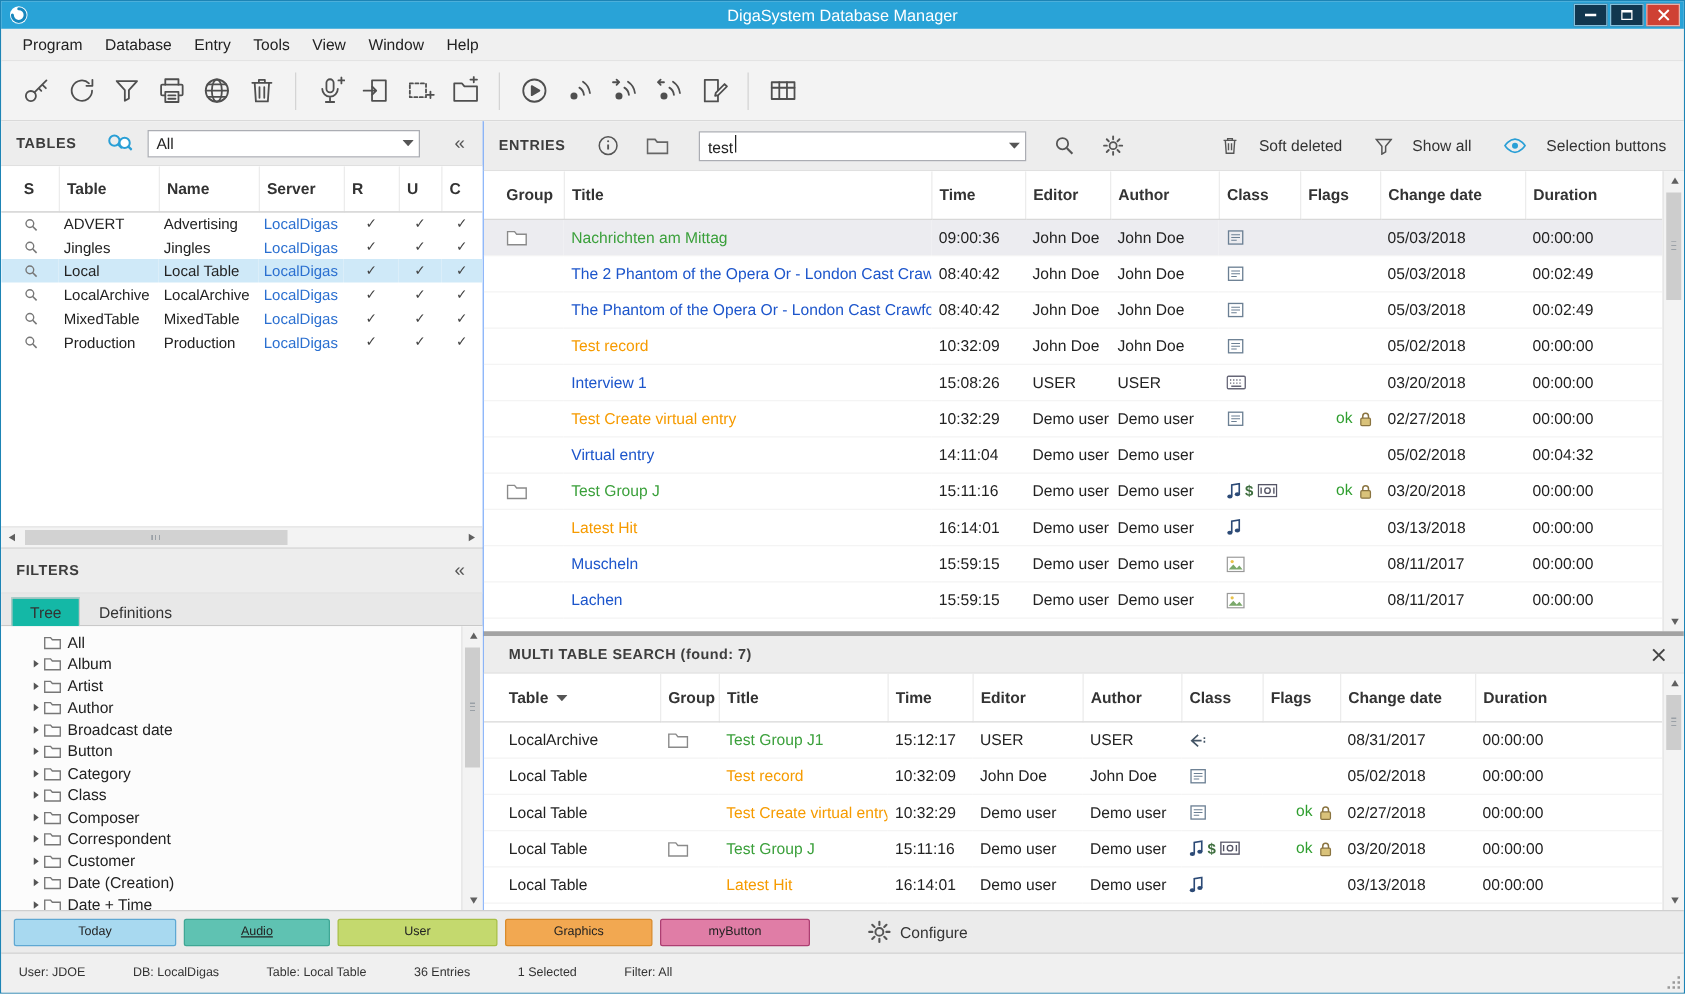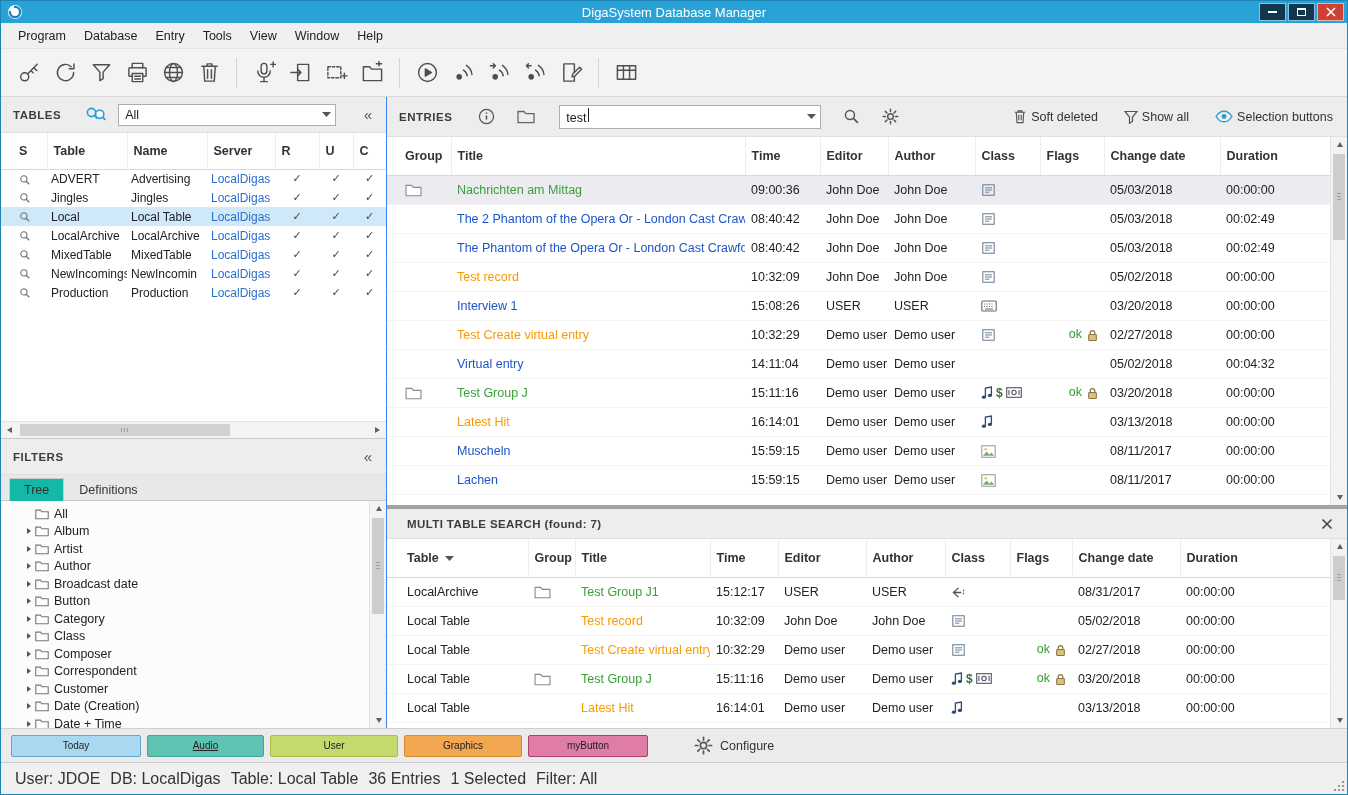--- a/index.html
+++ b/index.html
@@ -23,21 +23,21 @@
   .tool-sep{width:1px;height:30px;background:#d4d4d4;margin:0 9px;flex:none}
   
   .main{flex:1;display:flex;min-height:0;background:#fff}
   .left-col{width:386px;flex:none;display:flex;flex-direction:column;border-right:1px solid #3b82f6;min-height:0}
   .right-col{flex:1;display:flex;flex-direction:column;min-width:0;min-height:0}
   .panel-header{height:36px;background:#ededed;display:flex;align-items:center;padding:0 12px;flex:none;border-bottom:1px solid #e0e0e0}
   .panel-title{font-size:11.5px;font-weight:700;color:#3d3d3d;letter-spacing:.5px}
   .collapse-btn{margin-left:auto;font-size:15px;color:#555;line-height:1;padding:0 2px;cursor:default}
   .hicon{display:inline-flex;align-items:center;justify-content:center}
   .flex-spacer{flex:1}
-  .hlabel{display:flex;align-items:center;gap:4px;font-size:12.5px;color:#333;margin-left:26px;white-space:nowrap}
+  .hlabel{display:flex;align-items:center;gap:16px;font-size:12.5px;color:#333;margin-left:26px;white-space:nowrap}
   
   .combo{background:#fff;border:1px solid #abadb3;display:flex;align-items:center;position:relative}
   .combo-val{flex:1;font-size:12.5px;color:#222;padding-left:6px;white-space:nowrap;overflow:hidden}
   .combo-arrow{width:17px;display:flex;align-items:center;justify-content:center;flex:none}
   .tables-combo{width:218px;height:22px;margin-left:12px}
   .searchbox{width:262px;height:24px;margin-left:24px}
   .caret{display:inline-block;width:1px;height:14px;background:#222;margin-left:1px}
   
   .grid{width:100%;border-collapse:collapse;table-layout:fixed}
   .grid th{font-size:12.5px;font-weight:700;color:#333;text-align:left;padding:0 6px;background:#fff;border-bottom:1px solid #d8d8d8;border-right:1px solid #ececec;white-space:nowrap;overflow:hidden}
@@ -109,21 +109,21 @@
   .buttonbar{height:34px;background:#ebebeb;border-top:1px solid #cfcfcf;display:flex;align-items:center;padding-left:10px;flex:none}
   .qbtns{display:flex;gap:6px}
   .user-btn{height:22px;display:flex;align-items:center;justify-content:center;font-size:10px;color:#222;border:1px solid;border-radius:2px}
   .qbtns .user-btn:nth-child(1){width:130px}
   .qbtns .user-btn:nth-child(2){width:117px}
   .qbtns .user-btn:nth-child(3){width:128px}
   .qbtns .user-btn:nth-child(4){width:118px}
   .qbtns .user-btn:nth-child(5){width:120px}
   .configure{margin-left:46px;display:flex;align-items:center;gap:7px;font-size:12.5px;color:#333}
   .statusbar{height:32px;background:#f0f0f0;border-top:1px solid #cfcfcf;display:flex;align-items:center;padding:0 14px;flex:none;position:relative}
-  .status-items{display:flex;gap:10px;font-size:16px;color:#333}
+  .status-items{display:flex;gap:38px;font-size:10px;color:#333}
   .grip{position:absolute;right:3px;bottom:3px;width:11px;height:11px}
   .grip::after{content:"";position:absolute;right:0;bottom:0;width:2px;height:2px;background:#999;box-shadow:-4px 0 #999,-8px 0 #999,0 -4px #999,0 -8px #999,-4px -4px #999}
 </style>
 </head>
 <body>
 
 <div class="window">
 
   <div class="titlebar">
     <span class="app-logo">
@@ -433,34 +433,20 @@
                 </tr>
                 <tr class="trow">
                   <td class="s-cell"><span class="icn">
                       <svg width="12" height="12" viewBox="0 0 14 14">
                         <circle cx="5.7" cy="5.7" r="3.6" fill="none" stroke="#777" stroke-width="1.3"></circle>
                         <line x1="8.4" y1="8.4" x2="12" y2="12" stroke="#777" stroke-width="1.5"></line>
                       </svg>
                     </span></td>
                   <td>MixedTable</td>
                   <td>MixedTable</td>
-                  <td class="server">LocalDigas</td>
-                  <td class="chk">✓</td>
-                  <td class="chk">✓</td>
-                  <td class="chk">✓</td>
-                </tr>
-                <tr class="trow">
-                  <td class="s-cell"><span class="icn">
-                      <svg width="12" height="12" viewBox="0 0 14 14">
-                        <circle cx="5.7" cy="5.7" r="3.6" fill="none" stroke="#777" stroke-width="1.3"></circle>
-                        <line x1="8.4" y1="8.4" x2="12" y2="12" stroke="#777" stroke-width="1.5"></line>
-                      </svg>
-                    </span></td>
-                  <td>NewIncomings</td>
-                  <td>NewIncomin</td>
                   <td class="server">LocalDigas</td>
                   <td class="chk">✓</td>
                   <td class="chk">✓</td>
                   <td class="chk">✓</td>
                 </tr>
                 <tr class="trow">
                   <td class="s-cell"><span class="icn">
                       <svg width="12" height="12" viewBox="0 0 14 14">
                         <circle cx="5.7" cy="5.7" r="3.6" fill="none" stroke="#777" stroke-width="1.3"></circle>
                         <line x1="8.4" y1="8.4" x2="12" y2="12" stroke="#777" stroke-width="1.5"></line>

